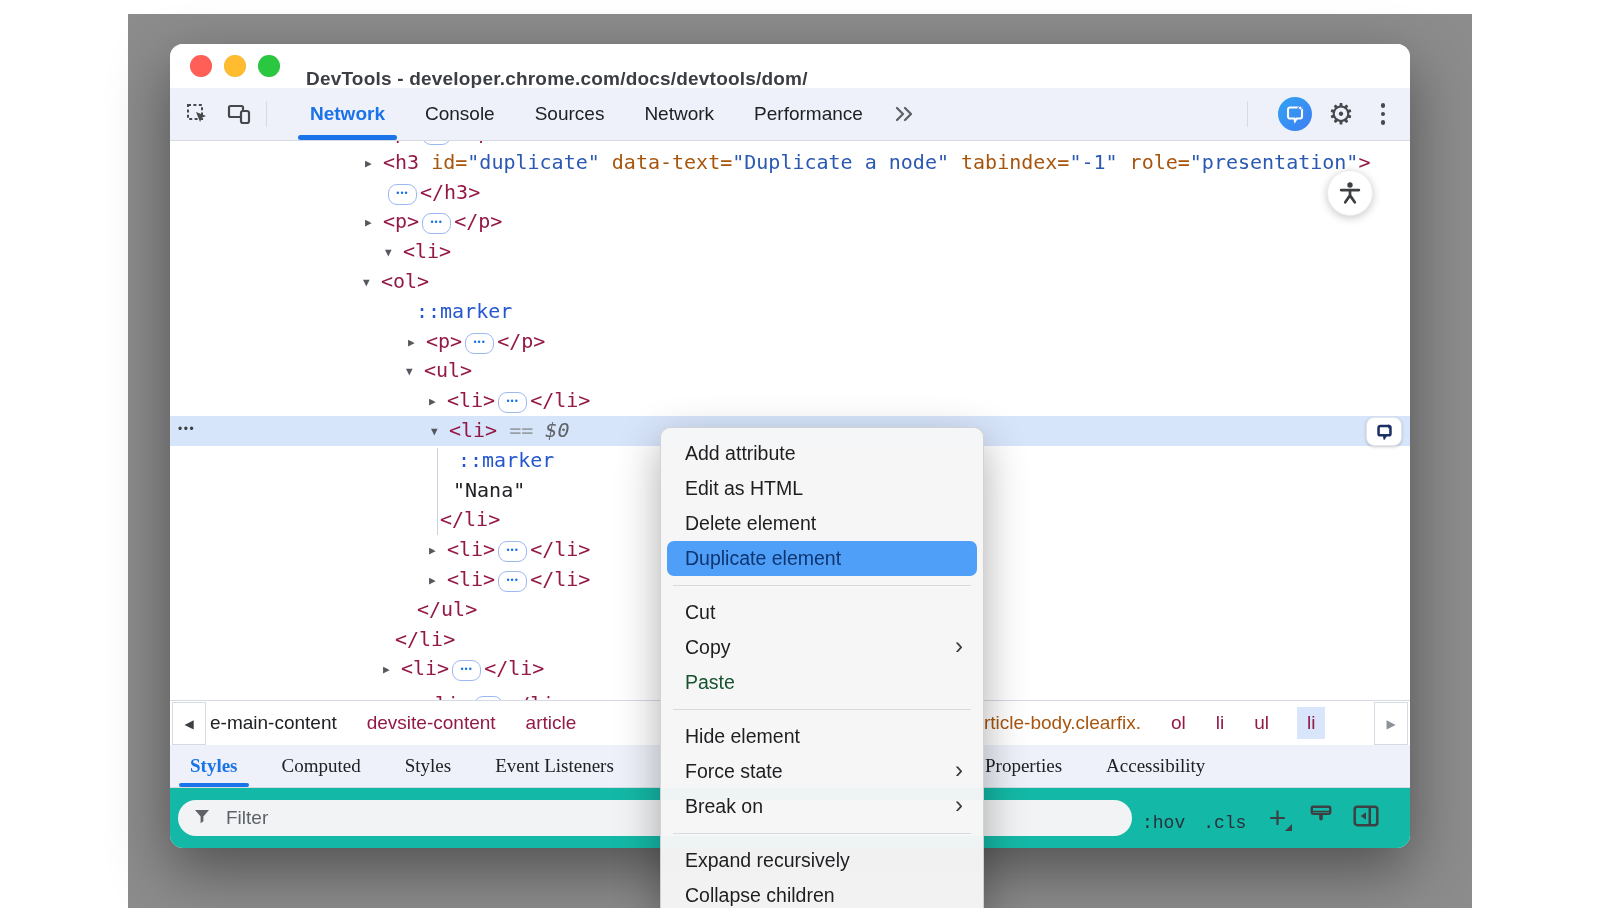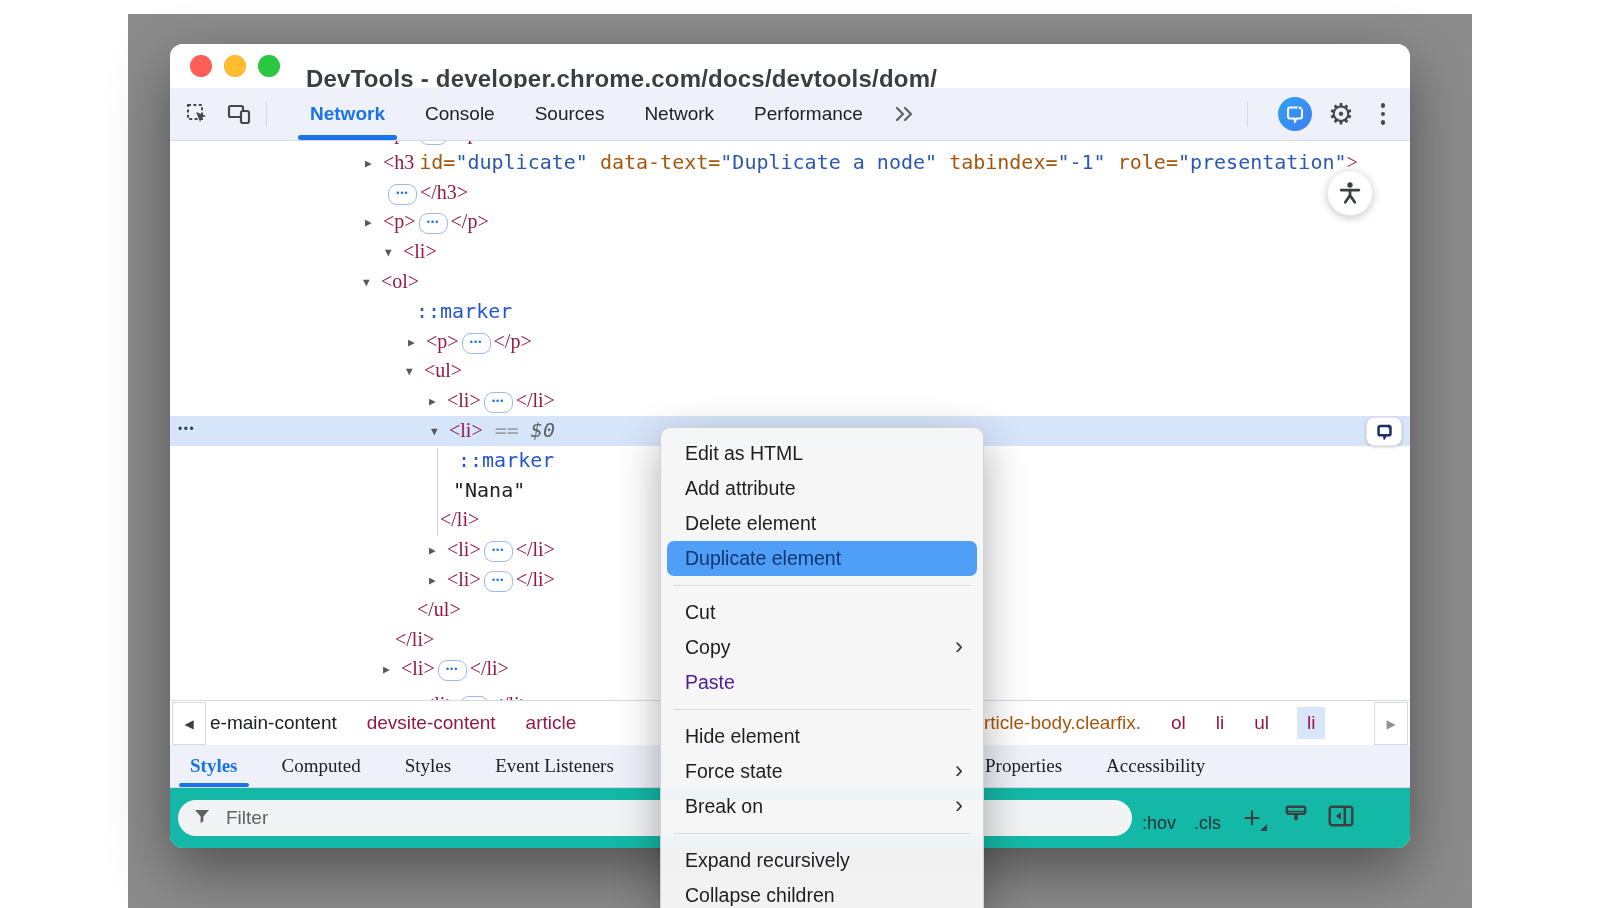--- a/index.html
+++ b/index.html
@@ -5,21 +5,21 @@
   html,body{margin:0;padding:0;}
   body{width:1600px;height:908px;overflow:hidden;position:relative;background:#ffffff;
        font-family:"Liberation Sans",sans-serif;-webkit-font-smoothing:antialiased;}
   .backdrop{position:absolute;left:128px;top:14px;width:1344px;height:894px;background:#8c8c8c;}
   .window{position:absolute;left:170px;top:44px;width:1240px;height:804px;background:#fff;
           border-radius:13px;box-shadow:0 22px 60px rgba(0,0,0,.42);overflow:hidden;
           display:flex;flex-direction:column;}
   
   .titlebar{height:44px;flex:0 0 44px;display:flex;align-items:center;padding-left:20px;background:#fff;}
   .light{width:22px;height:22px;border-radius:50%;margin-right:12px;box-shadow:inset 0 0 1px rgba(0,0,0,.15);}
-  .title{font-size:24px;font-weight:bold;color:#3b3e44;margin-left:14px;letter-spacing:.2px;margin-top:25px;}
+  .title{font-size:19px;font-weight:bold;color:#3b3e44;margin-left:14px;letter-spacing:.2px;margin-top:25px;}
   
   .toolbar{height:52px;flex:0 0 52px;background:#eef1f9;border-bottom:1px solid #d5dae3;
            display:flex;align-items:center;padding:0 14px;position:relative;}
   .tb-icon{width:26px;height:26px;display:flex;align-items:center;justify-content:center;color:#46484b;}
   .tb-gap{width:16px;}
   .vdiv{width:1px;height:26px;background:#d5dae3;margin:0 14px;}
   .tabs{display:flex;gap:14px;margin-left:16px;height:52px;}
   .tab{padding:0 13px;height:52px;display:flex;align-items:center;font-size:19px;color:#202124;position:relative;cursor:default;}
   .tab.active{color:#1a73e8;font-weight:bold;}
   .tab.active::after{content:'';position:absolute;left:1px;right:1px;bottom:0;height:5px;border-radius:4px;background:#1a73e8;}
@@ -29,21 +29,21 @@
              display:flex;align-items:center;justify-content:center;}
   .gear{font-size:29px;color:#46484b;line-height:26px;}
   .kebab{display:flex;flex-direction:column;gap:4px;align-items:center;}
   .kebab i{width:4.5px;height:4.5px;border-radius:50%;background:#46484b;}
   
   .dom{flex:1 1 auto;position:relative;overflow:hidden;background:#fff;
        font-family:"DejaVu Sans Mono",monospace;font-size:20px;}
   .dom-row{height:29.8px;line-height:29.8px;white-space:pre;position:relative;}
   .dom-row.sel{background:#d7e5fb;}
   .tw{display:inline-block;width:18px;font-size:11px;color:#55585e;vertical-align:2px;}
-  .c-tag{color:#941947;font-family:Liberation Serif, serif;}
+  .c-tag{color:#941947;}
   .c-attr{color:#a8550c;}
   .c-val{color:#2a58b2;}
   .c-pseudo{color:#2456cf;}
   .c-plain{color:#202124;}
   .c-eq{color:#9aa0a6;}
   .c-dollar{color:#5f6368;font-style:italic;}
   .badge{display:inline-block;width:27px;height:19px;line-height:16px;border:1.5px solid #9cb8f2;border-radius:9px;
          background:#fff;color:#1a73e8;font-size:9px;letter-spacing:1px;text-align:center;vertical-align:3px;
          margin:0 3px;font-family:"Liberation Sans",sans-serif;}
   .row-dots{position:absolute;left:8px;top:-1px;color:#3c4043;font-size:12px;letter-spacing:1.5px;
@@ -75,32 +75,32 @@
   .sb-tab.active::after{content:'';position:absolute;left:1px;right:1px;bottom:0;height:4px;border-radius:3px;background:#1a73e8;}
   .sb-right{position:absolute;left:803px;top:0;height:42px;display:flex;align-items:center;}
   
   .filter-bar{height:60px;flex:0 0 60px;background:#14b8a6;position:relative;}
   .pill{position:absolute;left:8px;top:12px;width:954px;height:36px;border-radius:18px;background:#f1f3f4;
         display:flex;align-items:center;padding:0 14px;gap:12px;box-sizing:border-box;}
   .pill input{border:none;background:transparent;font-size:19px;color:#202124;outline:none;flex:1;
               font-family:"Liberation Sans",sans-serif;}
   .pill input::placeholder{color:#5f6368;}
   .fb-icons{position:absolute;left:972px;top:0;height:60px;display:flex;align-items:center;gap:18px;}
-  .fb-text{font-family:Liberation Sans, sans-serif;font-size:18px;color:#28303b;margin-top:10px;}
+  .fb-text{font-family:Liberation Mono, monospace;font-size:18px;color:#28303b;margin-top:10px;}
   .plus-wrap{position:relative;width:26px;height:30px;display:flex;align-items:center;justify-content:center;}
   .plus{font-size:30px;font-weight:300;color:#3c4043;line-height:26px;}
   .plus-caret{position:absolute;right:-2px;bottom:2px;width:0;height:0;border-left:7px solid transparent;
               border-bottom:7px solid #3c4043;}
   
   .menu{position:absolute;left:660px;top:427px;width:322px;background:rgba(246,246,247,.97);
         border:1px solid rgba(0,0,0,.14);border-radius:10px;box-shadow:0 14px 44px rgba(0,0,0,.32);
         padding:8px 0;z-index:20;font-size:19.5px;color:#1d1e20;}
   .m-item{height:35px;display:flex;align-items:center;padding:0 18px;margin:0 6px;border-radius:7px;position:relative;}
   .m-item.hl{background:#4f9ef7;color:#0e3570;font-weight:500;}
-  .m-item.dis{color:#4c1d95;}
+  .m-item.dis{color:#14532d;}
   .m-chev{position:absolute;right:14px;font-size:24px;color:#3a3a3c;top:50%;transform:translateY(-56%);}
   .m-sep{height:1px;background:#d9d9de;margin:9px 12px;}
 </style>
 </head>
 <body>
 
 <div class="backdrop"></div>
 
 <div class="window">
 
@@ -248,22 +248,22 @@
             <rect x="2.5" y="3.5" width="21" height="17" rx="2.5" fill="none" stroke="#3c4043" stroke-width="2.3"></rect>
             <path d="M16.5 3.5 V20.5" stroke="#3c4043" stroke-width="2.3"></path>
             <path d="M13 8.5 v7 l-5 -3.5 z" fill="#3c4043"></path>
           </svg>
       </span>
     </div>
   </div>
 </div>
 
 <div class="menu" id="ctx-menu">
+    <div class="m-item">Add attribute</div>
     <div class="m-item">Edit as HTML</div>
-    <div class="m-item">Add attribute</div>
     <div class="m-item">Delete element</div>
     <div class="m-item hl">Duplicate element</div>
     <div class="m-sep"></div>
     <div class="m-item">Cut</div>
     <div class="m-item">Copy<span class="m-chev">›</span></div>
     <div class="m-item dis">Paste</div>
     <div class="m-sep"></div>
     <div class="m-item">Hide element</div>
     <div class="m-item">Force state<span class="m-chev">›</span></div>
     <div class="m-item">Break on<span class="m-chev">›</span></div>

